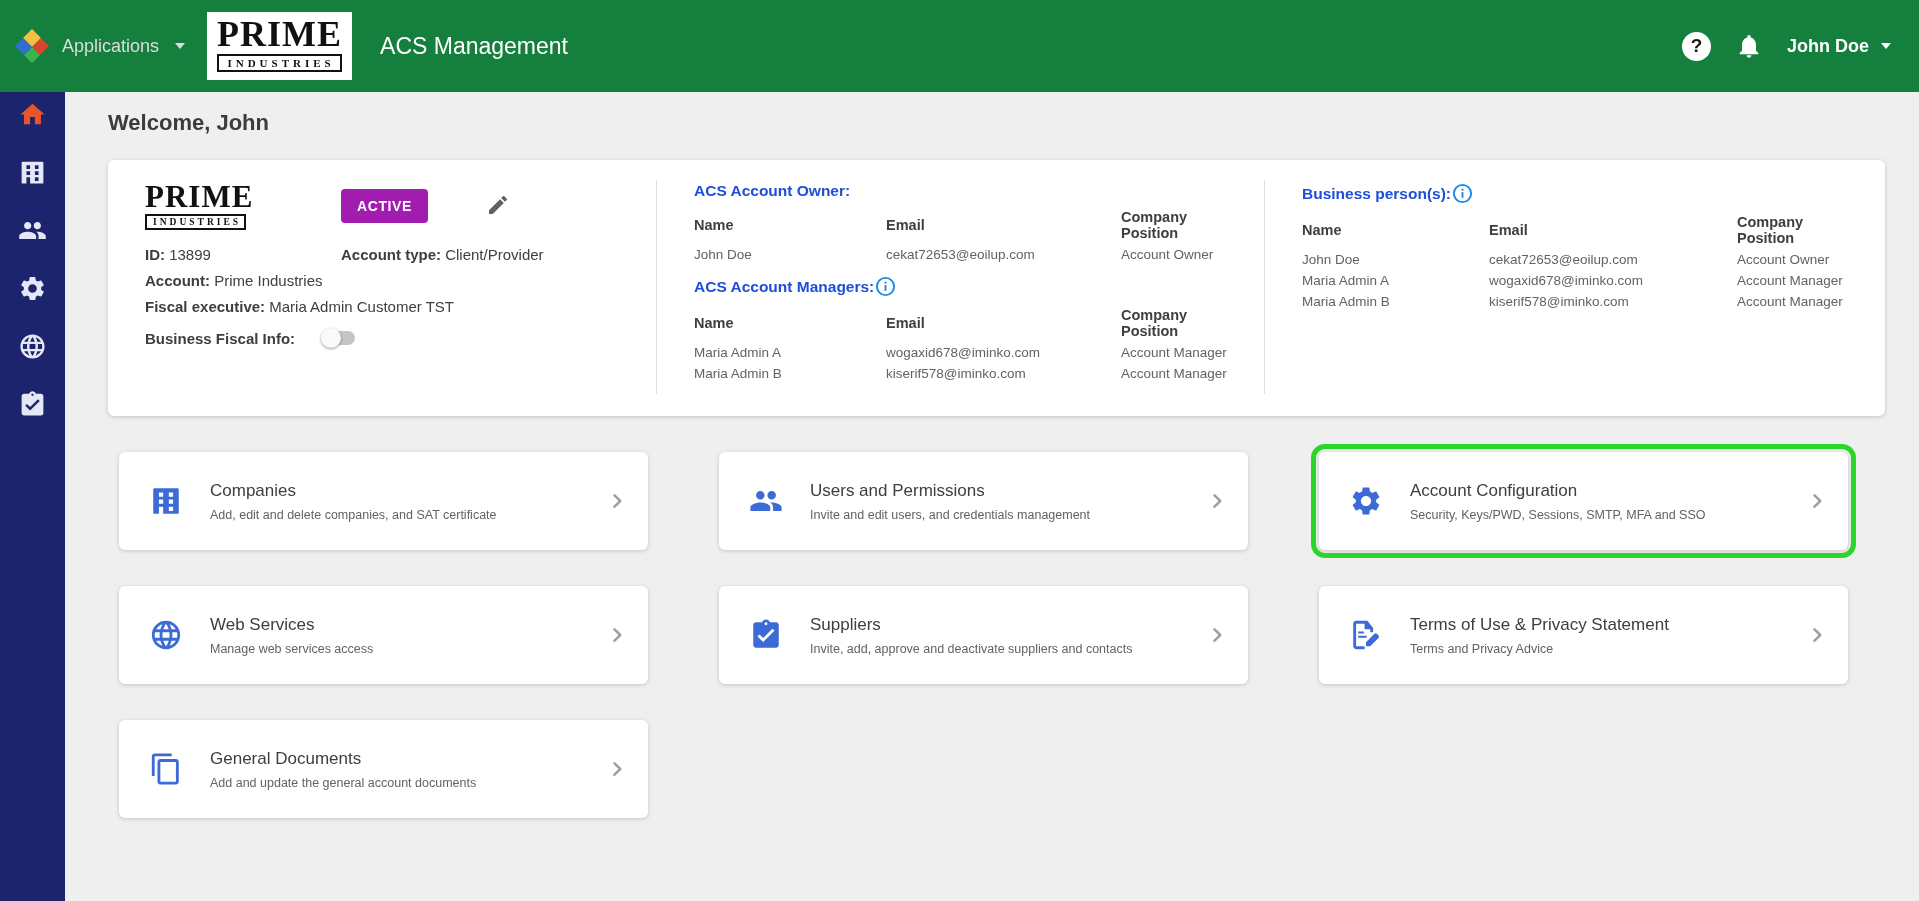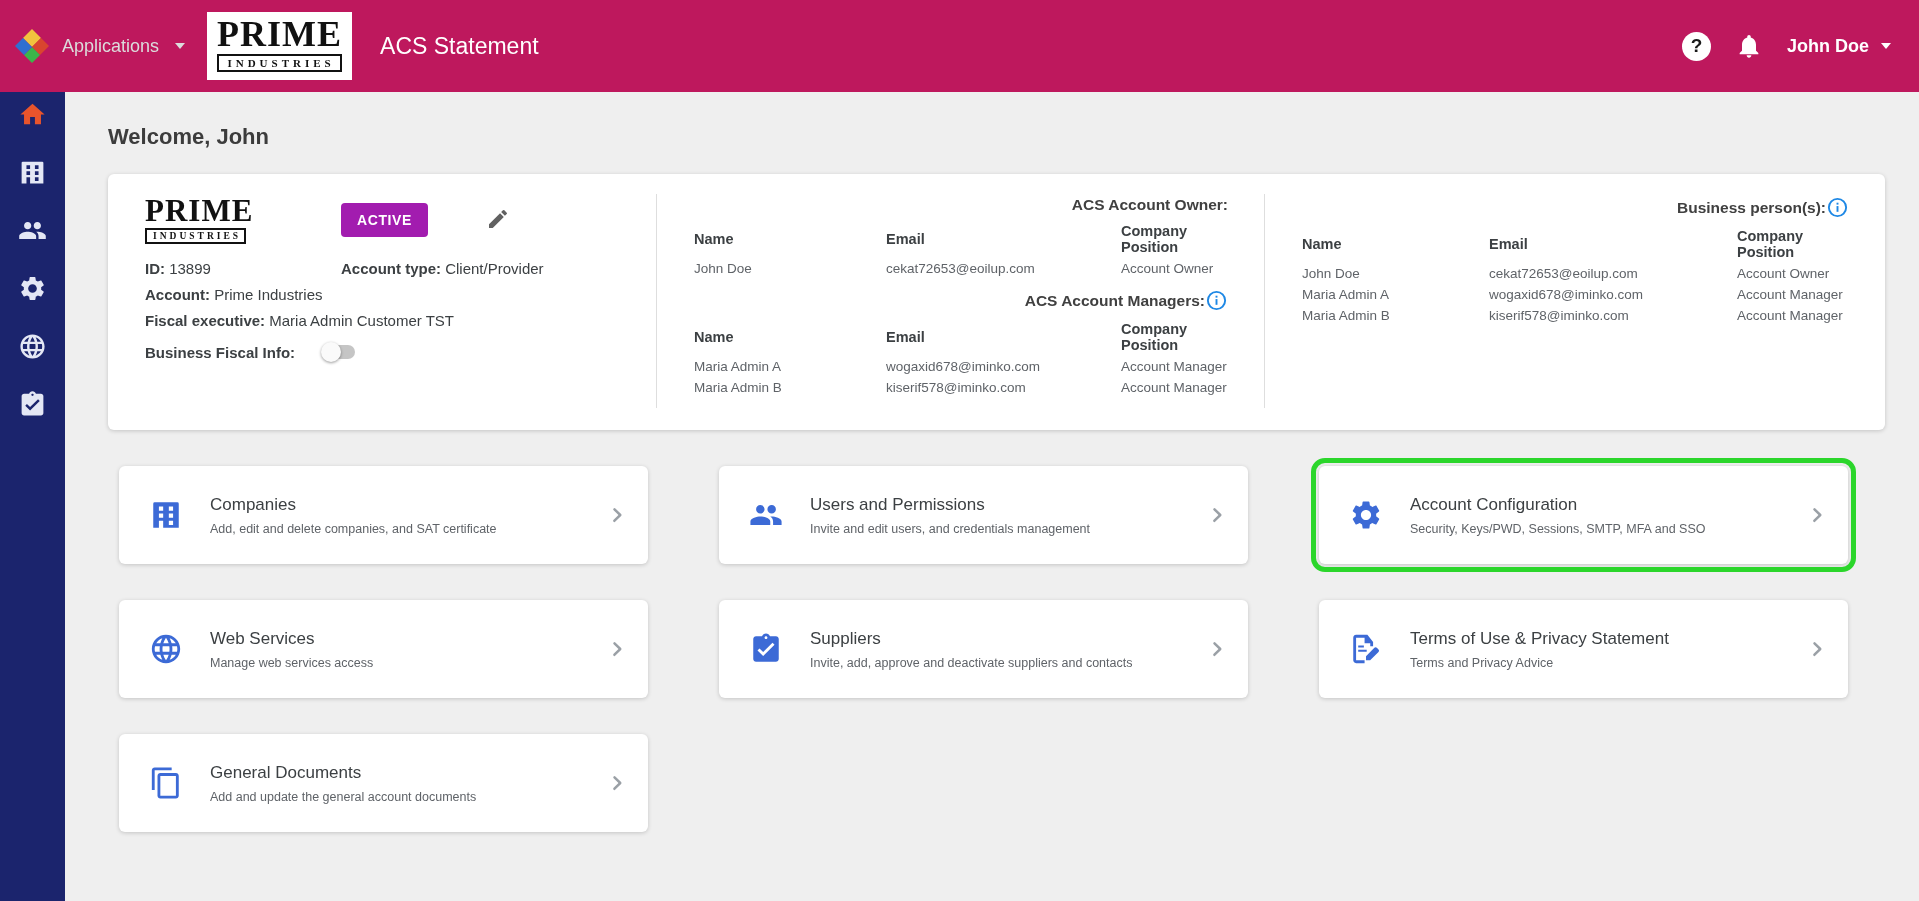--- a/index.html
+++ b/index.html
@@ -1,20 +1,20 @@
 <!DOCTYPE html>
 <html><head>
 <meta charset="utf-8">
 <style>
   * { margin:0; padding:0; box-sizing:border-box; }
   html,body { width:1919px; height:901px; }
   body { font-family:"Liberation Sans", sans-serif; background:#efefef; overflow:hidden; }
 
   
-  .app-header { position:absolute; top:0; left:0; width:1919px; height:92px; background:#be185d;
+  .app-header { position:absolute; top:0; left:0; width:1919px; height:92px; background:#15803d;
     display:flex; align-items:center; justify-content:space-between; padding:0 28px 0 14px; z-index:10; }
   .h-left { display:flex; align-items:center; gap:22px; }
   .apps-btn { display:flex; align-items:center; gap:12px; background:none; border:none; color:#dcdcdc;
     font-family:"Liberation Sans",sans-serif; font-size:18px; cursor:pointer; }
   .pinwheel { width:36px; height:36px; display:block; }
   .caret { display:inline-block; width:0; height:0; border-left:5px solid transparent;
     border-right:5px solid transparent; border-top:6px solid currentColor; margin-left:4px; }
   .brand-box { background:#ffffff; padding:5px 10px 8px; text-align:center; }
   .brand-prime { font-family:"Liberation Serif", serif; font-weight:bold; font-size:36px; line-height:0.95;
     letter-spacing:1px; color:#111; }
@@ -32,21 +32,21 @@
   
   .sidebar { position:absolute; top:92px; left:0; bottom:0; width:65px; background:#1b246d;
     display:flex; flex-direction:column; align-items:center; padding-top:4px; gap:18px; }
   .side-btn { width:42px; height:40px; background:none; border:none; cursor:pointer;
     display:flex; align-items:center; justify-content:center; }
   .side-btn svg { width:29px; height:29px; fill:#e4e7f5; }
   .side-btn.home svg { fill:#e8542c; }
 
   
   .main { position:absolute; top:92px; left:65px; right:0; bottom:0; background:#efefef;
-    padding:18px 0 0 43px; overflow:hidden;margin-top:14px; }
+    padding:18px 0 0 43px; overflow:hidden; }
   .welcome { font-size:22px; font-weight:bold; color:#3c3c3c; margin-bottom:24px; }
 
   
   .account-card { width:1777px; background:#ffffff; border-radius:6px;
     box-shadow:0 1px 4px rgba(0,0,0,0.18); display:flex; padding:20px 0 22px; }
   .acc-col { padding:2px 36px 0 37px; }
   .acc-left { width:548px; }
   .acc-mid { width:608px; border-left:1px solid #dedede; }
   .acc-right { flex:1; border-left:1px solid #dedede; }
 
@@ -64,22 +64,22 @@
   .kv-row { display:flex; margin-bottom:9px; }
   .kv-row .kv { margin-bottom:0; }
   .kv-first { width:196px; }
   .fiscal-row { display:flex; align-items:center; gap:26px; margin-top:13px; }
 
   .toggle { position:relative; width:36px; height:20px; display:inline-block; cursor:pointer; }
   .toggle .track { position:absolute; top:3px; left:2px; width:32px; height:14px; border-radius:7px; background:#9e9e9e; opacity:0.6; }
   .toggle .knob { position:absolute; top:0; left:0; width:20px; height:20px; border-radius:50%;
     background:#fafafa; box-shadow:0 1px 3px rgba(0,0,0,0.4); }
 
-  .acc-heading { font-size:15.5px; font-weight:bold; color:#404040; display:flex;
-    justify-content:flex-end; align-items:center; margin-bottom:7px; }
+  .acc-heading { font-size:15.5px; font-weight:bold; color:#1d4ed8; display:flex;
+    justify-content:flex-start; align-items:center; margin-bottom:7px; }
   .info-btn { background:none; border:none; cursor:pointer; display:flex; }
   .info-btn svg { width:23px; height:23px; }
   .acc-table { border-collapse:collapse; table-layout:fixed; width:100%; margin-bottom:10px; }
   .acc-table th { text-align:left; font-size:14.5px; font-weight:bold; color:#3c4043; padding:2px 0 3px; }
   .acc-table td { font-size:13.5px; color:#5f6368; padding:3px 0; white-space:nowrap; overflow:hidden; }
 
   
   .cards-grid { margin:36px 0 0 11px; display:grid; grid-template-columns:repeat(3,529px);
     column-gap:71px; row-gap:36px; }
   .nav-card { position:relative; height:98px; background:#ffffff; border-radius:6px;
@@ -108,21 +108,21 @@
           <polygon points="9,10 18,19 10,27 1,18" fill="#2f6fd0"></polygon>
         </svg>
       </span>
       <span>Applications</span>
       <span class="caret"></span>
     </button>
     <div class="brand-box">
       <div class="brand-prime">PRIME</div>
       <span class="brand-industries">INDUSTRIES</span>
     </div>
-    <h1 class="app-title">ACS Statement</h1>
+    <h1 class="app-title">ACS Management</h1>
   </div>
   <div class="h-right">
     <button class="help-btn">
       <span>?</span>
     </button>
     <button class="bell-btn">
       <svg viewBox="0 0 24 24">
           <path d="M12 22c1.1 0 2-.9 2-2h-4c0 1.1.9 2 2 2zm6-6v-5c0-3.07-1.63-5.64-4.5-6.32V4c0-.83-.67-1.5-1.5-1.5s-1.5.67-1.5 1.5v.68C7.64 5.36 6 7.92 6 11v5l-2 2v1h16v-1l-2-2z"></path>
         </svg>
     </button>

